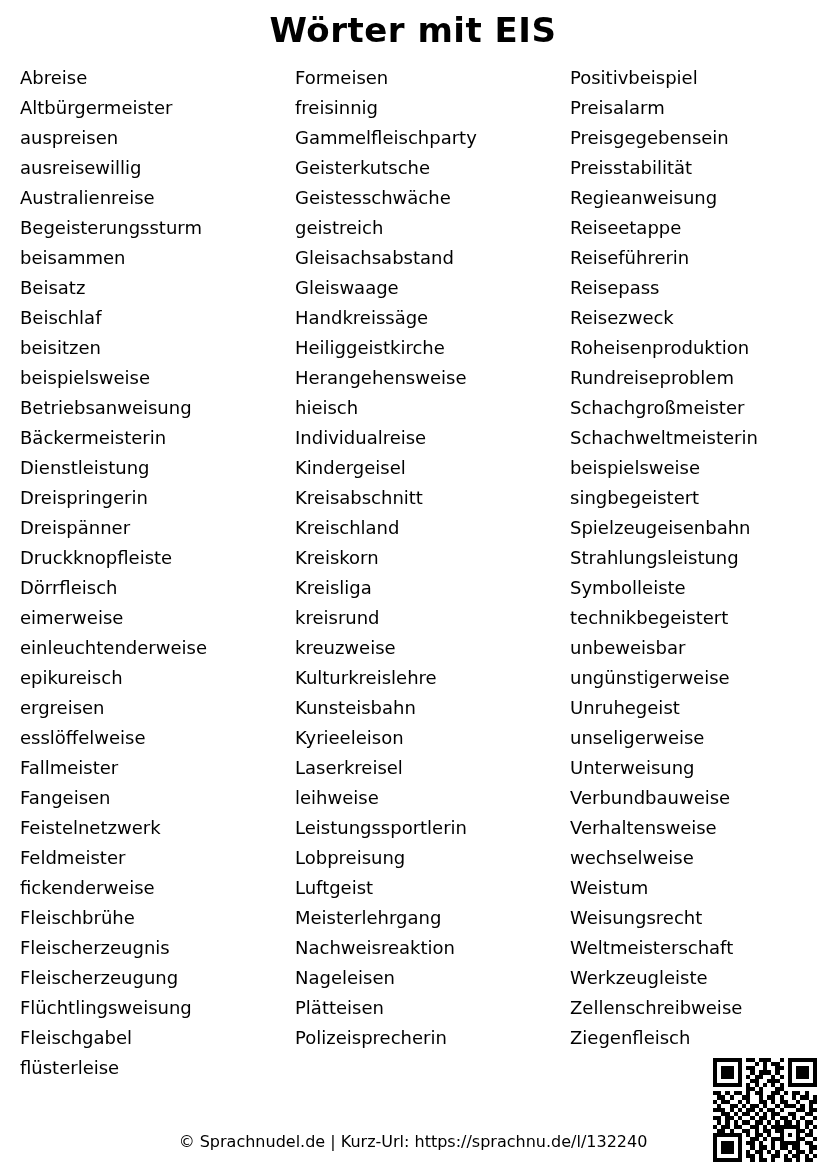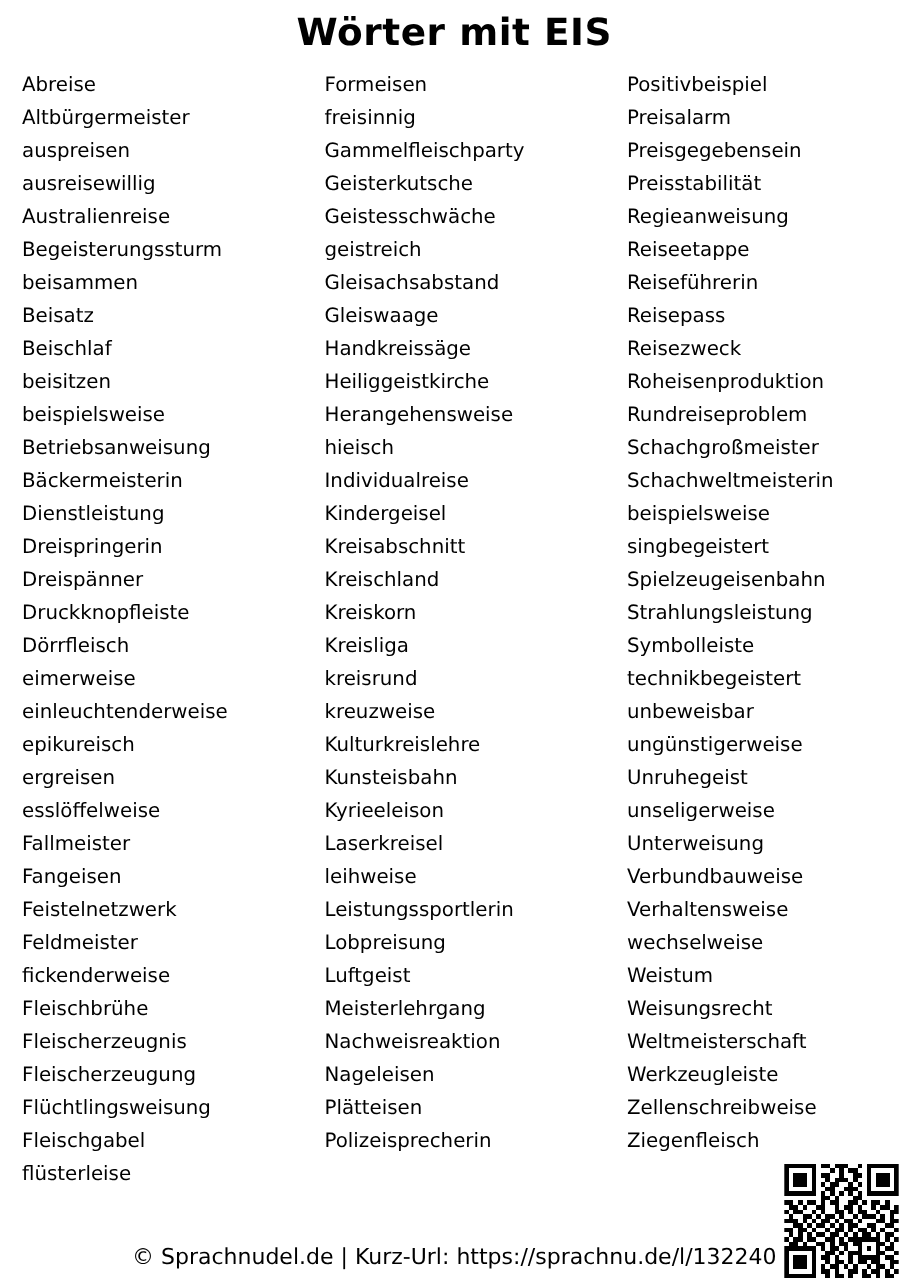--- a/index.html
+++ b/index.html
@@ -39,21 +39,21 @@
     line-height: 30px;
     font-size: 18px;
     white-space: nowrap;
   }
   .page-footer {
     position: absolute;
     top: 1131px;
     left: 0;
     width: 100%;
     text-align: center;
-    font-size: 20px;
+    font-size: 16px;
     line-height: 22px;
   }
   .qr-code {
     position: absolute;
     left: 713px;
     top: 1058px;
     width: 104px;
     height: 104px;
   }
   .qr-code svg {

